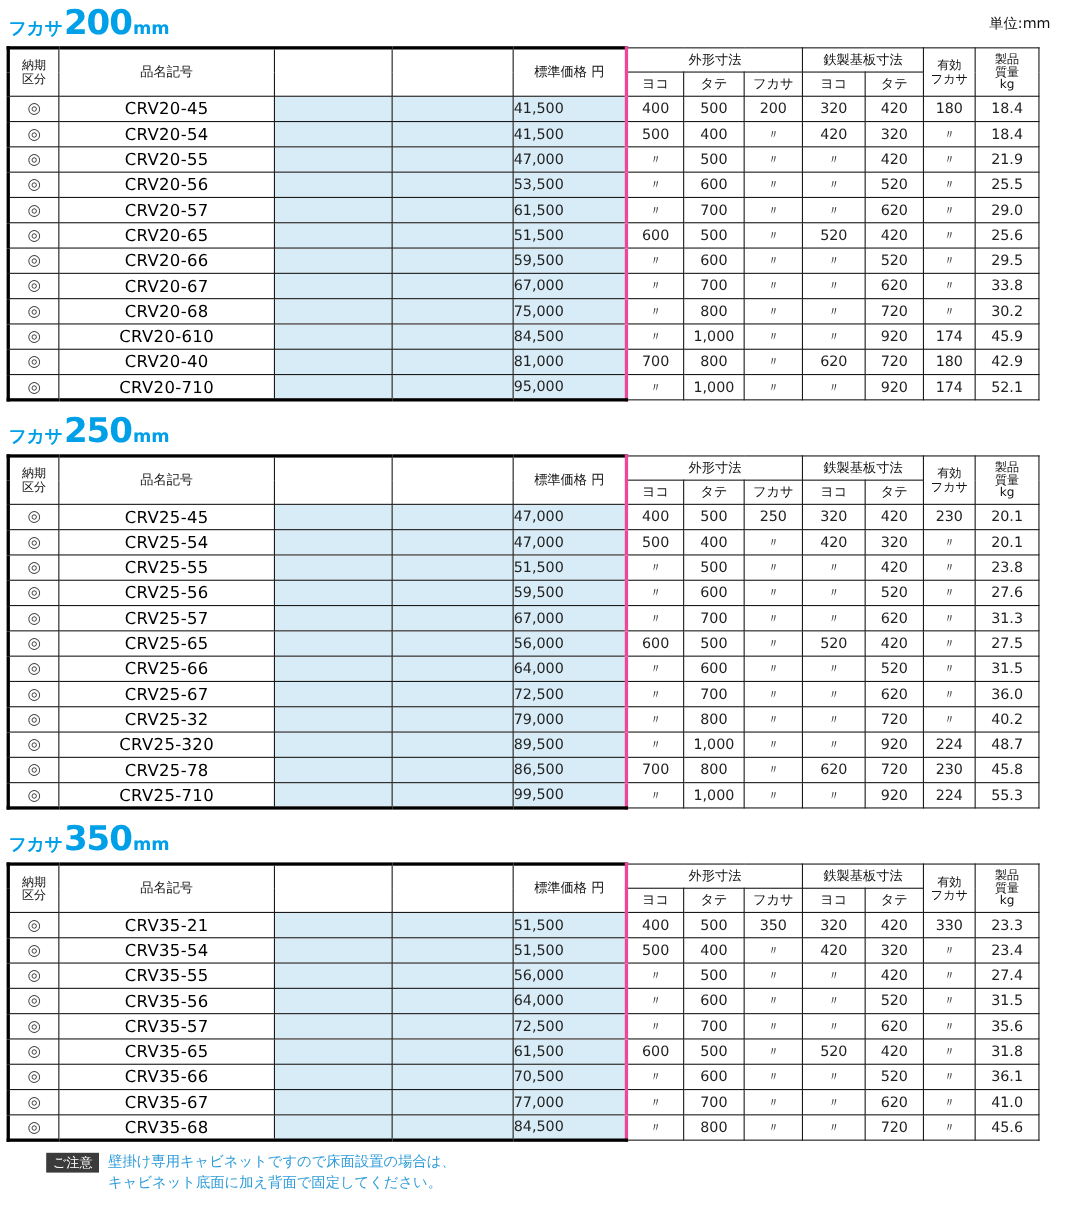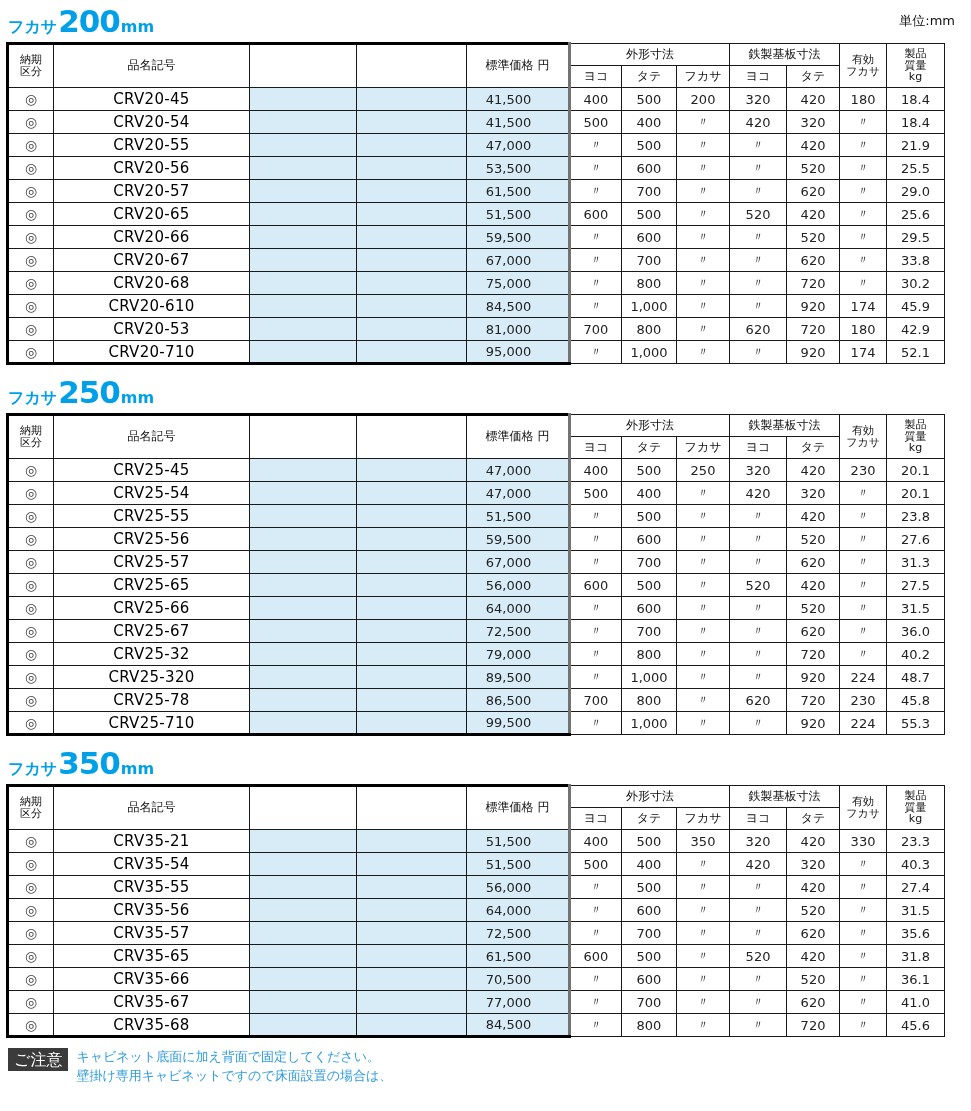--- a/index.html
+++ b/index.html
@@ -30,32 +30,32 @@
   }
   th, td {
     border: 1px solid #1a1a1a;
     text-align: center; padding: 0;
     font-weight: normal; font-size: 13px;
     height: 23px; overflow: hidden; color: #222;
   }
   thead th { height: 22px; font-size: 12px; line-height: 1.15; color: #111; }
   th.multi { font-size: 11px; line-height: 1.05; }
   .thL { border-left: 3px solid #000; }
-  .thR { border-right: 3px solid #737373; }
+  .thR { border-right: 3px solid #ec4899; }
   .thT { border-top: 3px solid #000; text-align: center; }
   .thB { border-bottom: 3px solid #000; }
   td.mark { font-size: 14px; color: #444; }
   td.code { font-weight: normal; font-size: 15px; letter-spacing: .3px; color: #000; }
   td.blue { background: #D8ECF8; }
-  td.price { text-align: center; padding-right: 18px; }
+  td.price { text-align: left; padding-right: 18px; }
   td.ditto { font-size: 12px; color: #333; }
   .note { display: flex; gap: 8px; margin: 10px 0 0 2px; align-items: flex-start; }
   .note-badge {
-    background: #3b3b3b; color: #fff; font-size: 16px;
-    padding: 2px 6px; white-space: nowrap; line-height: 1.2;
+    background: #3b3b3b; color: #fff; font-size: 12px;
+    padding: 2px 6px; white-space: nowrap; line-height: 1.2; margin-left: 34px;
   }
   .note-text { color: #2F9CD9; font-size: 13px; line-height: 1.45; }
 </style>
 </head>
 <body>
 
 <div class="unit-label">単位:mm</div>
 
 <div class="page">
   <div id="sections">
@@ -236,21 +236,21 @@
               <td class="ditto">〃</td>
               <td>1,000</td>
               <td class="ditto">〃</td>
               <td class="ditto">〃</td>
               <td>920</td>
               <td>174</td>
               <td>45.9</td>
             </tr>
             <tr>
               <td class="mark thL">◎</td>
-              <td class="code">CRV20-53</td>
+              <td class="code">CRV20-40</td>
               <td class="blue"></td>
               <td class="blue"></td>
               <td class="price blue thR">81,000</td>
               <td>700</td>
               <td>800</td>
               <td class="ditto">〃</td>
               <td>620</td>
               <td>720</td>
               <td>180</td>
               <td>42.9</td>
@@ -548,21 +548,21 @@
               <td class="code">CRV35-54</td>
               <td class="blue"></td>
               <td class="blue"></td>
               <td class="price blue thR">51,500</td>
               <td>500</td>
               <td>400</td>
               <td class="ditto">〃</td>
               <td>420</td>
               <td>320</td>
               <td class="ditto">〃</td>
-              <td>40.3</td>
+              <td>23.4</td>
             </tr>
             <tr>
               <td class="mark thL">◎</td>
               <td class="code">CRV35-55</td>
               <td class="blue"></td>
               <td class="blue"></td>
               <td class="price blue thR">56,000</td>
               <td class="ditto">〃</td>
               <td>500</td>
               <td class="ditto">〃</td>
@@ -656,17 +656,17 @@
               <td>45.6</td>
             </tr>
           </tbody>
     </table>
   </section>
 </div>
 
   <div class="note">
     <span class="note-badge">ご注意</span>
     <div class="note-text">
+      <div>壁掛け専用キャビネットですので床面設置の場合は、</div>
       <div>キャビネット底面に加え背面で固定してください。</div>
-      <div>壁掛け専用キャビネットですので床面設置の場合は、</div>
     </div>
   </div>
 </div>
 
 </body></html>

